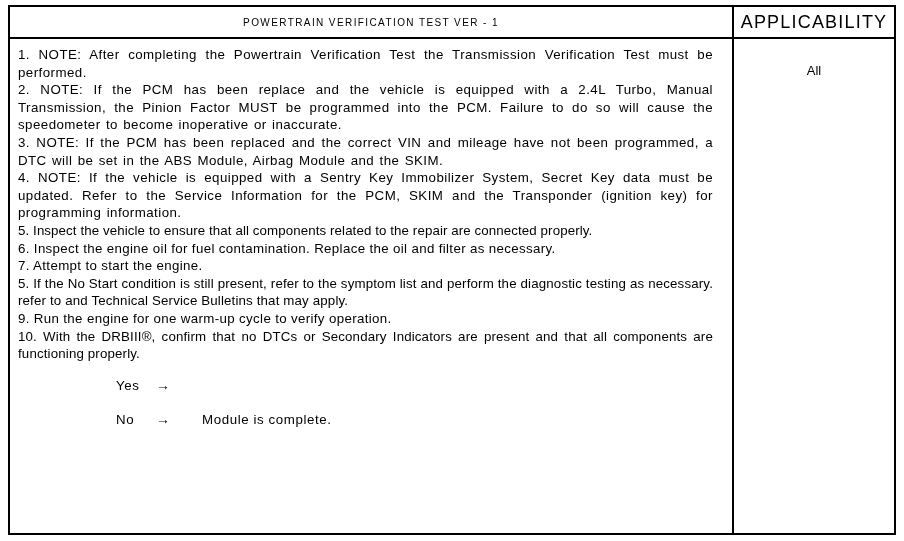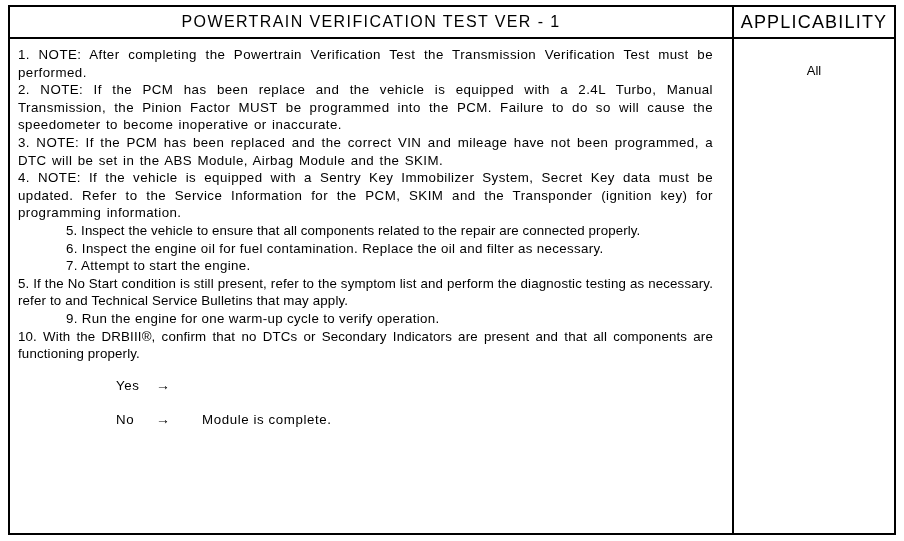--- a/index.html
+++ b/index.html
@@ -38,21 +38,21 @@
     border-bottom: 2px solid #000;
     height: 30px;
     flex: 0 0 auto;
   }
   .header-main {
     flex: 1 1 auto;
     display: flex;
     align-items: center;
     justify-content: center;
     border-right: 2px solid #000;
-    font-size: 16px;
+    font-size: 10px;
     letter-spacing: 1.4px;
     font-weight: 500;
   }
   .header-applic {
     flex: 0 0 160px;
     display: flex;
     align-items: center;
     justify-content: center;
     font-size: 18px;
     letter-spacing: 1.2px;
@@ -88,21 +88,20 @@
   }
   .step.s1, .step.s2, .step.s3, .step.s4 {
     letter-spacing: 0.45px;
     word-spacing: 1.2px;
   }
   .step.s5 { letter-spacing: 0.1px; }
   .step.s6, .step.s7, .step.s9 { letter-spacing: 0.35px; }
   .step.s8, .step.s10, .step.s11 { letter-spacing: 0.15px; }
   .step.last-line-natural {
     text-align: left;
-    margin-left: 48px;
   }
   .answers {
     margin-top: 14px;
   }
   .answer-line {
     display: flex;
     flex-direction: row;
     align-items: baseline;
     font-size: 13.3px;
     letter-spacing: 0.6px;

